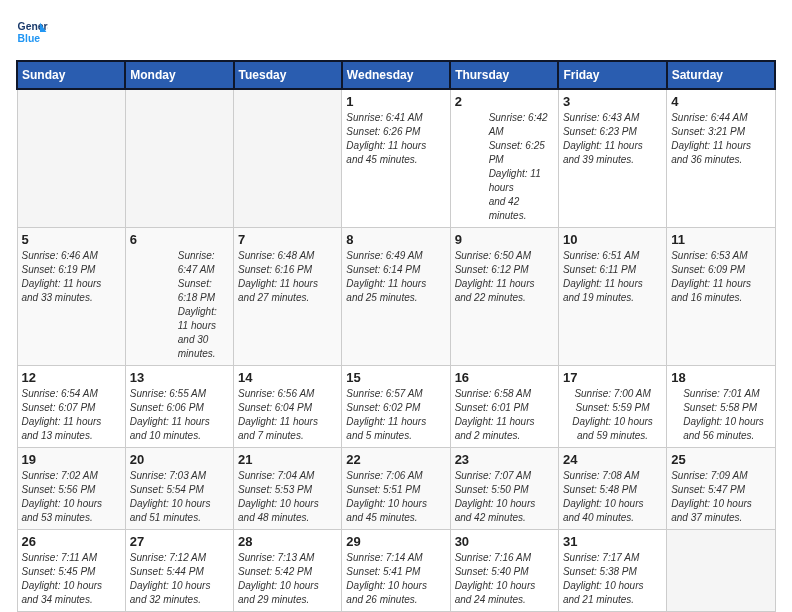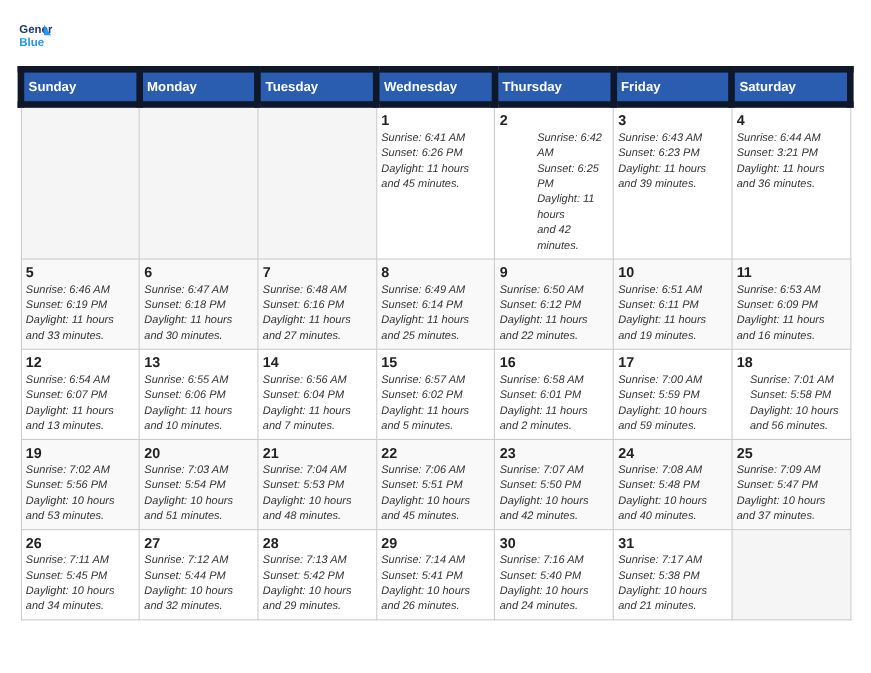--- a/index.html
+++ b/index.html
@@ -42,21 +42,21 @@
       border-collapse: collapse;
       font-size: 11px;
     }
     thead th {
       background-color: #2a5db0;
       color: #fff;
       padding: 6px 4px;
       text-align: left;
       font-size: 12px;
       font-weight: bold;
-      border: 6px solid #0f172a;
+      border: 2px solid #0f172a;
     }
     tbody td {
       border: 1px solid #ccc;
       vertical-align: top;
       padding: 4px;
       height: 80px;
       width: 14.28%;
       font-size: 10.5px;
       color: #333;
       background: #fff;
@@ -147,21 +147,21 @@
       <tr>
         <td>
           <span class="day-num">5</span>
           <div class="cell-content" style="white-space: pre-line;">Sunrise: 6:46 AM
 Sunset: 6:19 PM
 Daylight: 11 hours
 and 33 minutes.</div>
         </td>
         <td>
           <span class="day-num">6</span>
-          <div class="cell-content" style="white-space: pre-line;">Sunrise: 6:47 AM
+          <div class="cell-content" style="white-space: pre-line; margin-left: 48px;">Sunrise: 6:47 AM
 Sunset: 6:18 PM
 Daylight: 11 hours
 and 30 minutes.</div>
         </td>
         <td>
           <span class="day-num">7</span>
           <div class="cell-content" style="white-space: pre-line;">Sunrise: 6:48 AM
 Sunset: 6:16 PM
 Daylight: 11 hours
 and 27 minutes.</div>
@@ -226,21 +226,21 @@
         </td>
         <td>
           <span class="day-num">16</span>
           <div class="cell-content" style="white-space: pre-line;">Sunrise: 6:58 AM
 Sunset: 6:01 PM
 Daylight: 11 hours
 and 2 minutes.</div>
         </td>
         <td>
           <span class="day-num">17</span>
-          <div class="cell-content" style="white-space: pre-line;">Sunrise: 7:00 AM
+          <div class="cell-content" style="white-space: pre-line; text-align: center;">Sunrise: 7:00 AM
 Sunset: 5:59 PM
 Daylight: 10 hours
 and 59 minutes.</div>
         </td>
         <td>
           <span class="day-num">18</span>
           <div class="cell-content" style="white-space: pre-line; margin-left: 12px;">Sunrise: 7:01 AM
 Sunset: 5:58 PM
 Daylight: 10 hours
 and 56 minutes.</div>

